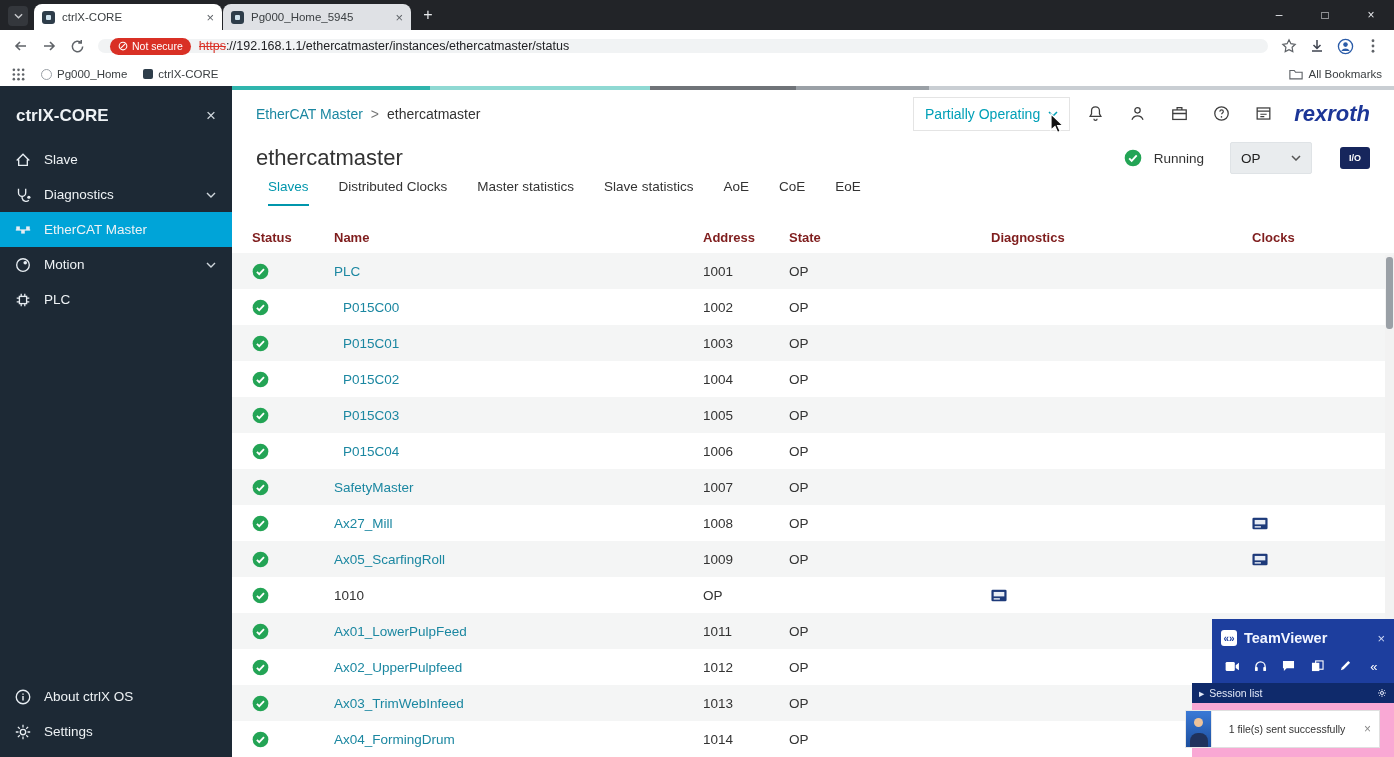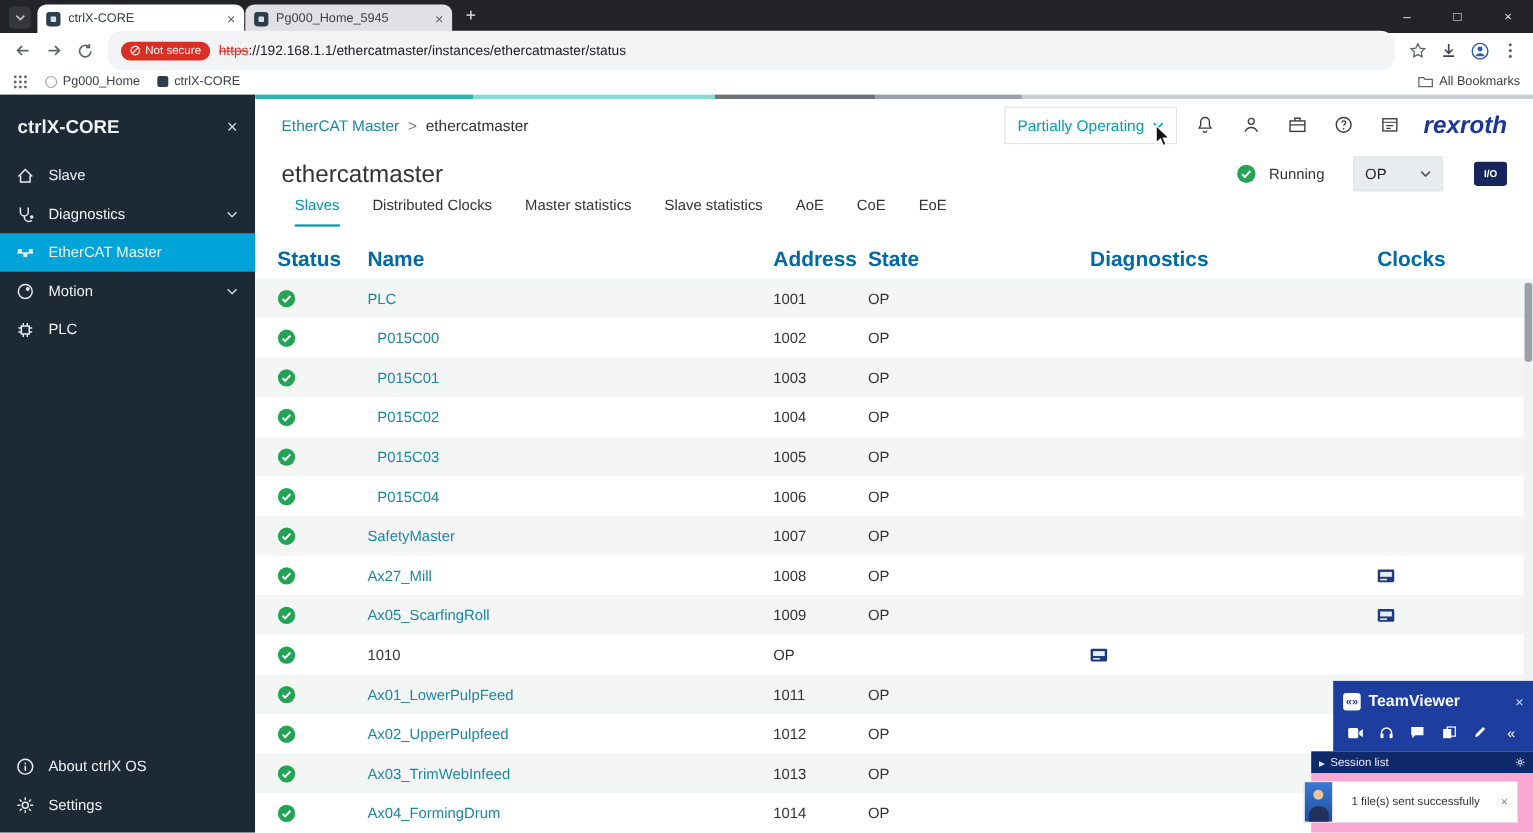--- a/index.html
+++ b/index.html
@@ -19,21 +19,21 @@
   .tab-close { color:#5f6368; font-size:13px; line-height:1; }
   .favicon-core { width:13px; height:13px; background:#2e3d4a; border-radius:3px; position:relative; flex-shrink:0; }
   .favicon-core::after { content:""; position:absolute; inset:4px; background:#cfe3ee; border-radius:1px; }
   .new-tab { width:24px; height:24px; margin:0 0 3px 4px; color:#e8eaed; font-size:16px;
     display:flex; align-items:center; justify-content:center; }
   .window-controls { margin-left:auto; display:flex; height:100%; }
   .win-btn { width:46px; height:100%; color:#e8eaed; display:flex; align-items:center; justify-content:center; font-size:12px; }
 
   .toolbar { height:32px; background:#fff; display:flex; align-items:center; padding:0 8px; gap:2px; }
   .nav-icon { width:26px; height:26px; display:flex; align-items:center; justify-content:center; color:#5f6368; }
-  .url-bar { flex:1; height:36px; background:#f1f3f4; border-radius:13px; display:flex; align-items:center;
+  .url-bar { flex:1; height:14px; background:#f1f3f4; border-radius:13px; display:flex; align-items:center;
     gap:8px; padding:0 12px; margin:0 6px; min-width:0; }
   .ns-badge { background:#d93025; color:#fff; font-size:10.5px; height:17px; padding:0 8px; border-radius:9px;
     display:flex; align-items:center; gap:4px; flex-shrink:0; }
   .url-text { font-size:12.5px; color:#202124; white-space:nowrap; overflow:hidden; }
   .proto { color:#d93025; text-decoration:line-through; }
 
   .bookmarks-bar { height:24px; background:#fff; display:flex; align-items:center; padding:0 12px; gap:16px;
     font-size:11.5px; color:#3c4043; }
   .bookmark { display:flex; align-items:center; gap:5px; }
   .bm-dot { width:11px; height:11px; border:1.5px solid #9aa0a6; border-radius:50%; }
@@ -78,21 +78,21 @@
   .io-badge { width:30px; height:22px; background:#16265c; color:#fff; font-size:9px; font-weight:700;
     display:flex; align-items:center; justify-content:center; border-radius:3px; }
 
   .tabs-row { display:flex; gap:30px; padding:0 36px; align-items:flex-start; height:40px; }
   .tab-item { padding-bottom:10px; font-size:13.5px; color:#333; border-bottom:2px solid transparent; }
   .tab-item.active { color:#0096ac; border-bottom-color:#0096ac; }
 
   .table { margin-top:6px; }
   .t-head, .t-row { display:grid; grid-template-columns:82px 369px 86px 202px 261px auto;
     padding-left:20px; align-items:center; }
-  .t-head { height:32px; font-size:19px; font-weight:700; color:#0369a1; }
+  .t-head { height:32px; font-size:13px; font-weight:700; color:#7f1d1d; }
   .t-row { height:36px; font-size:13.5px; color:#333; }
   .t-body .t-row:nth-of-type(odd) { background:#f4f5f5; }
   .status-dot { width:17px; height:17px; display:block; }
   .name-link { color:#1b87a1; }
   .name-link.indent { padding-left:9px; display:inline-block; }
   .action-ic { width:16px; height:13px; display:block; }
 
   .scrollbar { position:absolute; top:169px; right:0; bottom:0; width:9px; background:#f2f2f2; }
   .scroll-thumb { position:absolute; top:2px; left:1px; width:7px; height:72px; background:#9aa0a6; border-radius:3px; }
 

